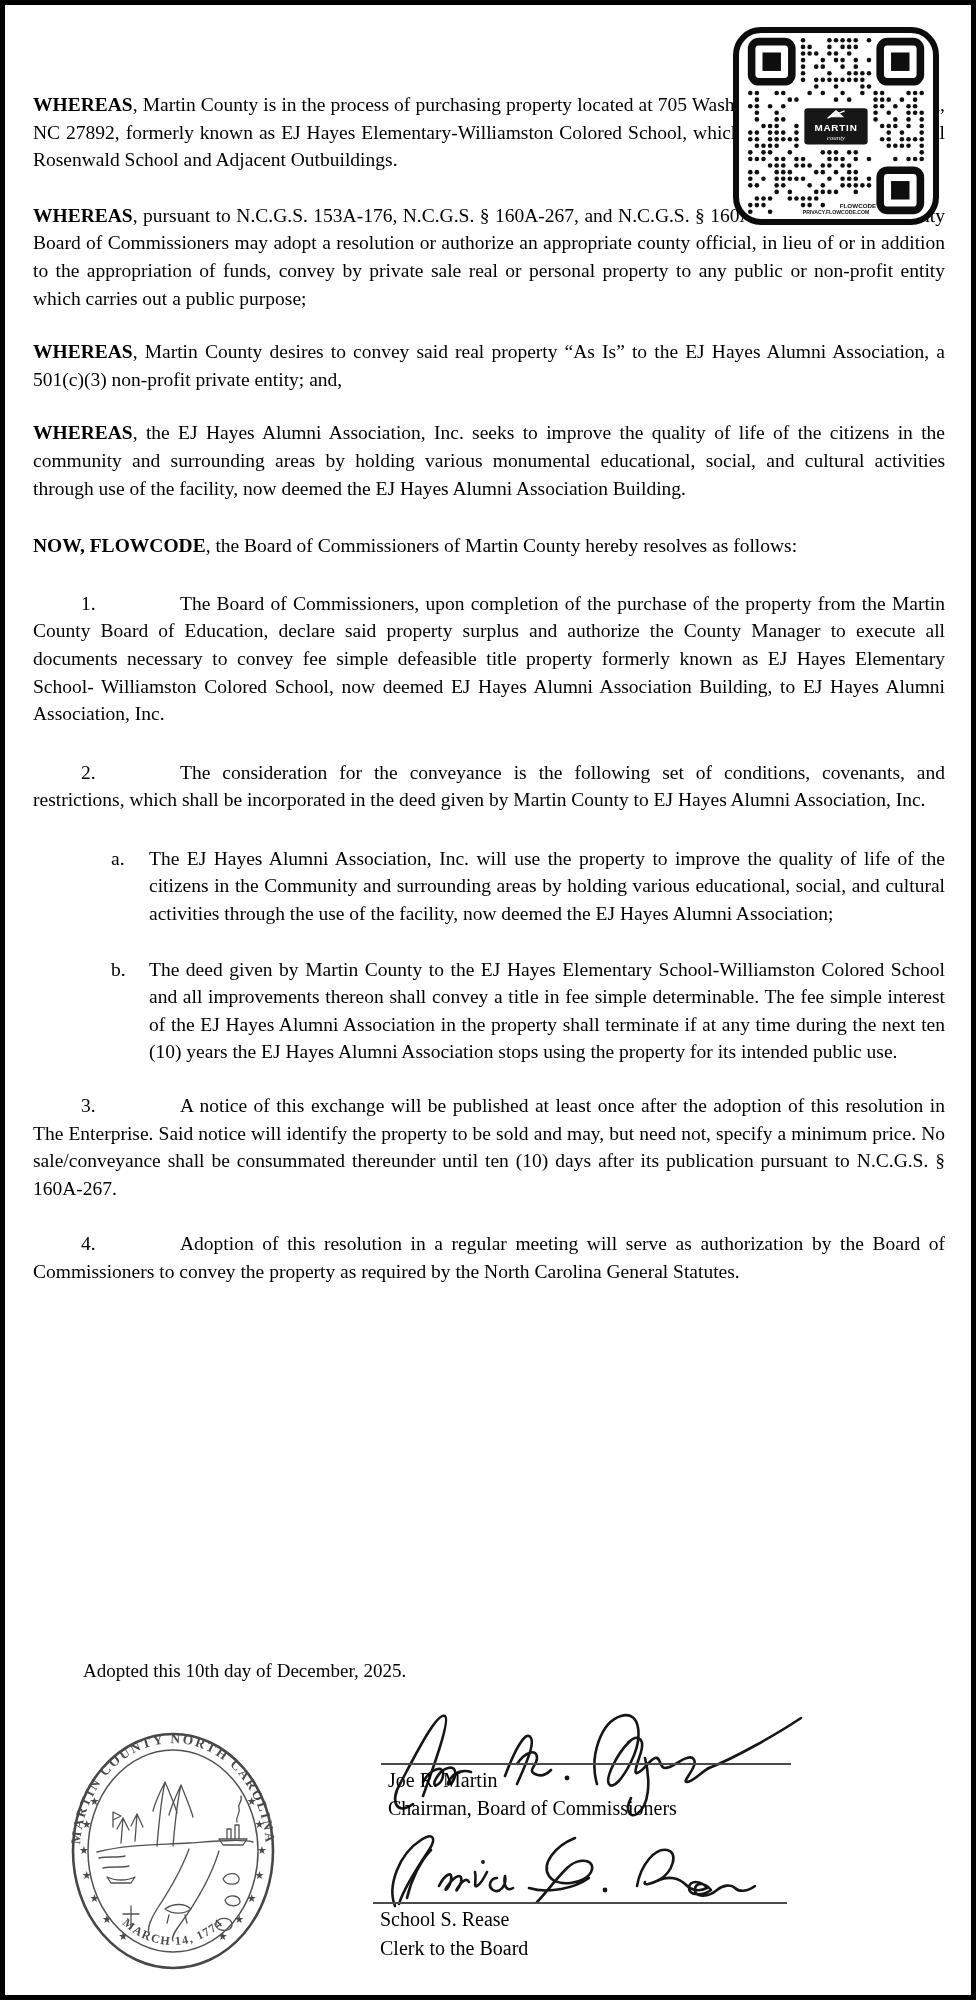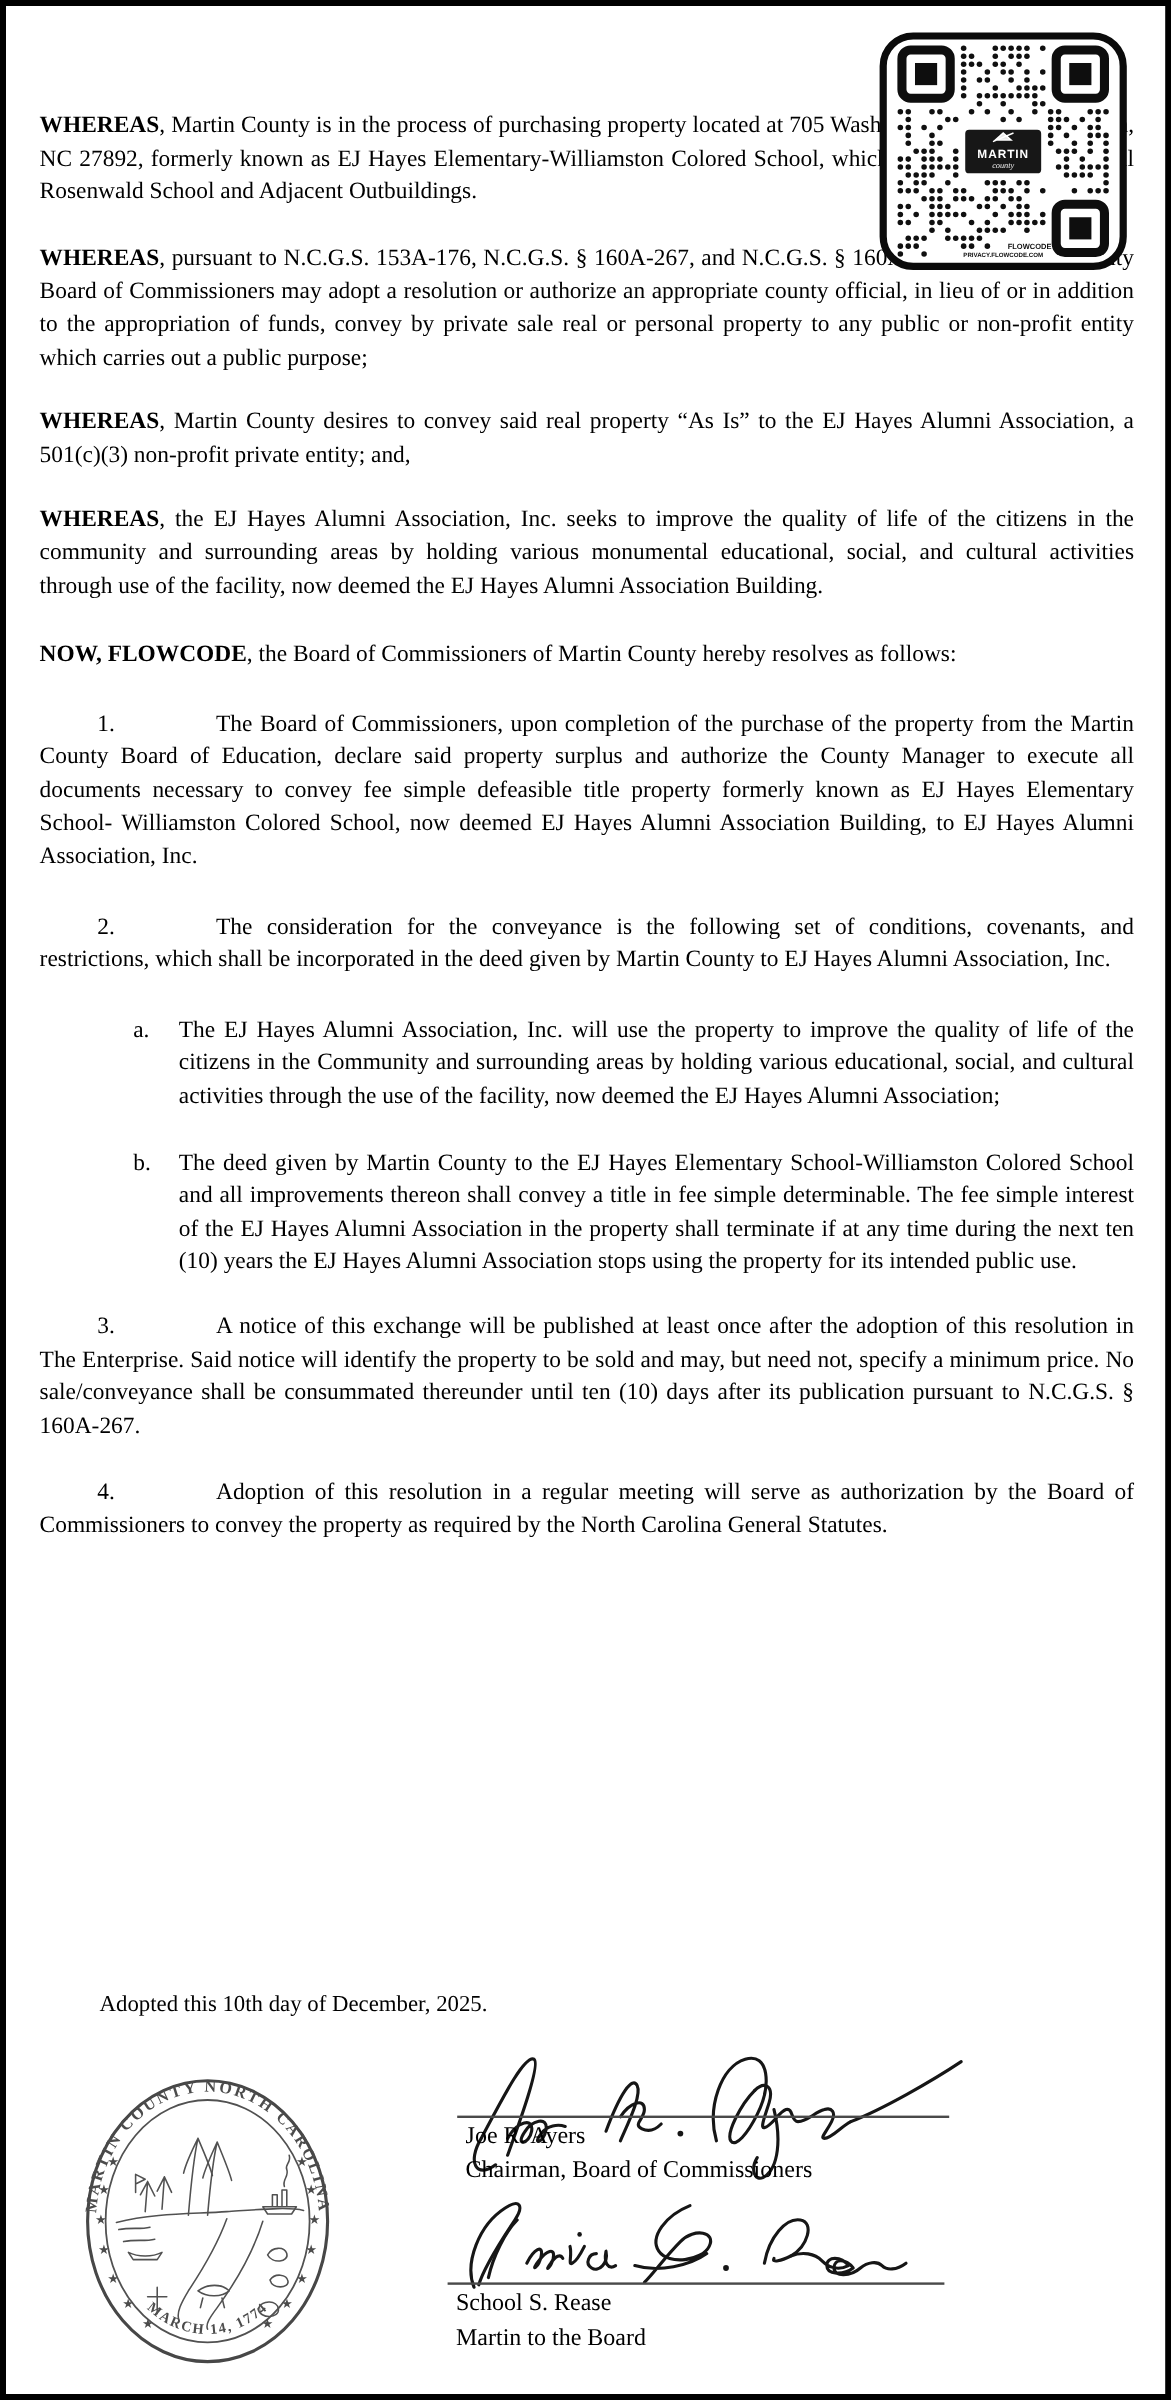--- a/index.html
+++ b/index.html
@@ -384,32 +384,32 @@
     <svg class="sig1-svg" viewBox="0 0 428 128">
       <path class="sigpath" d="M30,118 C14,130 6,116 18,96 C34,66 54,26 62,30 C68,34 48,88 40,110 M40,96 C48,82 62,78 60,90 C58,101 46,103 54,91 C60,81 74,77 72,89 C70,100 60,102 68,92 C73,85 82,84 88,86"></path>
       <path class="sigpath" d="M122,90 C134,58 144,44 148,52 C152,60 140,84 134,98 M134,78 C142,66 154,62 154,72 C154,80 144,84 152,88 C158,91 164,88 168,84"></path>
       <circle cx="184" cy="92" r="2.4" fill="#161616"></circle>
       <path class="sigpath" d="M214,98 C206,70 218,36 238,30 C258,24 260,52 248,76 C240,92 230,104 226,98 C222,92 234,68 246,56"></path>
       <path class="sigpath" d="M246,56 C254,48 262,52 258,66 C255,76 250,88 254,87 C260,86 266,74 272,72 C278,70 276,82 282,82 C290,82 296,74 304,72 C310,70 314,74 310,82 C306,90 300,96 304,96 C310,96 318,86 326,82"></path>
       <path class="sigpath" d="M326,82 C352,72 394,48 418,32"></path>
       <path class="sigpath" d="M262,72 C268,96 266,120 254,128 C246,133 242,122 248,112"></path>
     </svg>
     <div class="sig-line line1"></div>
-    <div class="sig-name name1">Joe R. Ayers</div>
+    <div class="sig-name name1">Joe R. Martin</div>
     <div class="sig-name title1">Chairman, Board of Commissioners</div>
 
     <svg class="sig2-svg" viewBox="0 0 420 86">
       <path class="sigpath" d="M18,78 C10,58 22,26 44,12 C56,4 60,10 52,22 C40,40 26,62 22,76"></path>
       <path class="sigpath" stroke-width="1.4" stroke="#6b6b6b" d="M30,70 C34,52 44,32 54,22"></path>
       <path class="sigpath" d="M62,58 C68,46 76,42 74,52 C72,62 64,66 72,56 C78,48 86,44 84,54 C82,62 76,66 82,58 C86,52 90,50 92,54 M98,44 C100,52 96,60 100,58 C104,56 108,48 110,44"></path>
       <circle cx="106" cy="34" r="1.9" fill="#161616"></circle>
       <path class="sigpath" d="M120,50 C114,50 110,58 116,62 C122,66 130,58 128,48 C126,58 130,64 136,60"></path>
       <path class="sigpath" d="M198,10 C178,18 164,36 172,48 C180,60 208,56 214,44 C220,32 202,28 190,40 C178,52 168,66 160,74 M152,60 C172,66 198,60 212,50"></path>
       <circle cx="228" cy="62" r="2.4" fill="#161616"></circle>
       <path class="sigpath" d="M260,58 C264,36 278,20 290,22 C302,24 296,44 282,52 C274,56 266,58 268,54"></path>
       <path class="sigpath" d="M282,52 C292,48 302,50 308,56 C314,62 322,64 330,60 C324,52 312,52 312,60 C312,68 326,68 334,62 C328,54 318,54 318,62 C318,70 332,69 340,62 C346,57 354,56 358,60 C362,64 370,64 378,58"></path>
     </svg>
     <div class="sig-line line2"></div>
     <div class="sig-name name2">School S. Rease</div>
-    <div class="sig-name title2">Martin to the Board</div>
+    <div class="sig-name title2">Clerk to the Board</div>
   </div>
 
 </div>
 
 </body></html>

